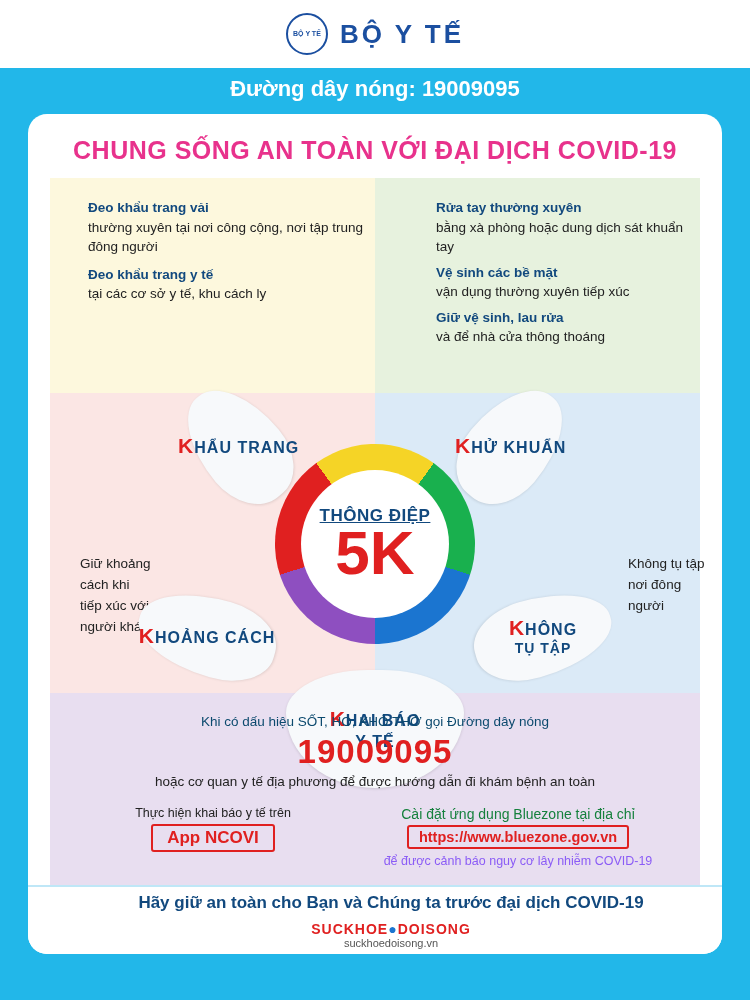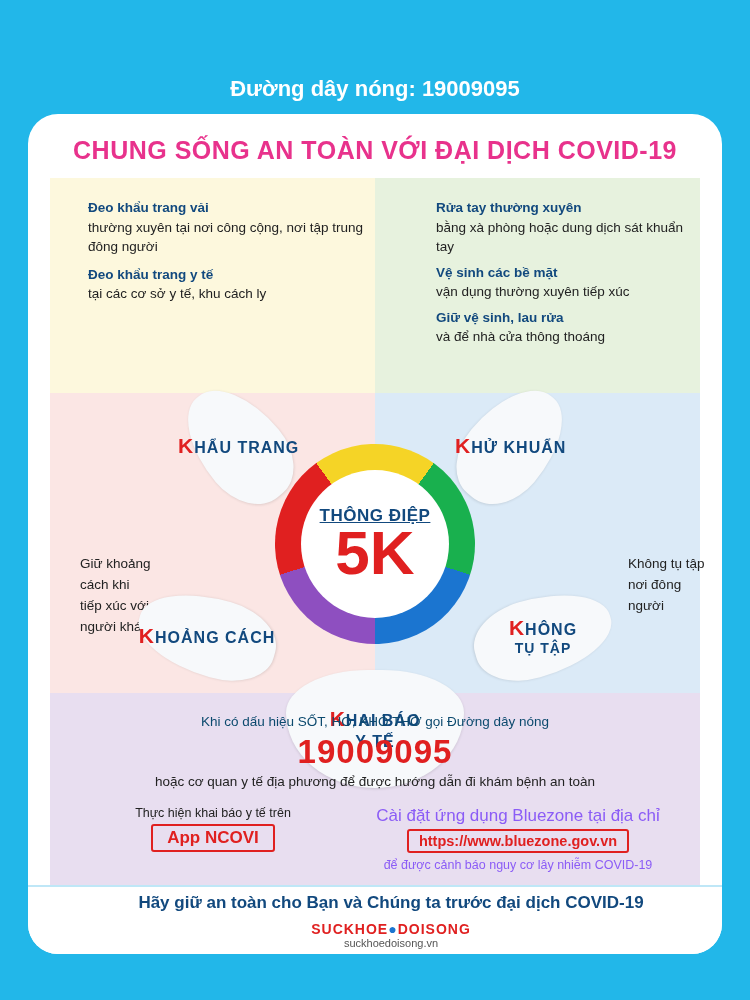--- a/index.html
+++ b/index.html
@@ -30,21 +30,21 @@
   }
   .hotline-bar {
     position:absolute; top:68px; left:0; width:750px; height:42px;
     background:#22b7e9; display:flex; align-items:center; justify-content:center;
   }
   .hotline-bar span { color:#ffffff; font-size:22px; font-weight:bold; }
 
   
   .card {
     position:absolute; top:114px; left:28px; width:694px; height:840px;
-    background:#ffffff; border-radius:30px; overflow:hidden;
+    background:#ffffff; border-radius:19px; overflow:hidden;
   }
   .card-title {
     position:absolute; top:22px; left:0; width:694px; text-align:center;
     color:#e8328c; font-size:25px; font-weight:bold; letter-spacing:.5px;
   }
 
   
   .quad { position:absolute; }
   .q-yellow { top:64px; left:22px; width:325px; height:215px; background:#fdf8dd; }
   .q-green  { top:64px; left:347px; width:325px; height:215px; background:#e7f2de; }
@@ -112,21 +112,21 @@
   .pb2 { top:619px; font-size:33px; font-weight:bold; color:#e02020; letter-spacing:1px; }
   .pb3 { top:660px; font-size:13.5px; color:#222; }
 
   .app-left { position:absolute; top:692px; left:70px; width:230px; text-align:center; }
   .app-left .cap { font-size:12.5px; color:#222; }
   .app-left .box {
     display:inline-block; margin-top:4px; border:2px solid #e02020; border-radius:3px;
     padding:2px 14px; color:#e02020; font-size:17px; font-weight:bold;
   }
   .app-right { position:absolute; top:692px; left:330px; width:320px; text-align:center; }
-  .app-right .cap { font-size:17px; color:#8b5cf6; }
+  .app-right .cap { font-size:14px; color:#15803d; }
   .app-right .urlbox {
     display:inline-block; margin-top:3px; border:2px solid #e02020; border-radius:3px;
     padding:2px 10px; color:#e02020; font-size:14.5px; font-weight:bold;
   }
   .app-right .note { font-size:12.5px; color:#8b5cf6; margin-top:5px; }
 
   
   .card-footer {
     position:absolute; top:771px; left:0; width:726px; height:69px; background:#ffffff;
     border-top:2px solid #bfe7f7; display:flex; flex-direction:column; align-items:center; justify-content:center;
@@ -138,20 +138,28 @@
   .brand .b2 { font-size:11px; color:#555; }
 
   
   .bottom-strip { position:absolute; top:954px; left:0; width:750px; height:46px; background:#22b7e9; }
 </style>
 </head>
 <body>
 
 <div class="page">
 
+  <div class="header-white">
+    <div class="logo-wrap">
+      <div class="logo-mark">
+        <div class="inner">BỘ Y TẾ</div>
+      </div>
+      <div class="logo-text">BỘ Y TẾ</div>
+    </div>
+  </div>
 
   <div class="hotline-bar">
     <span>Đường dây nóng: 19009095</span>
   </div>
 
   <div class="card">
 
     <div class="quad q-yellow"></div>
     <div class="quad q-green"></div>
     <div class="quad q-pink"></div>

